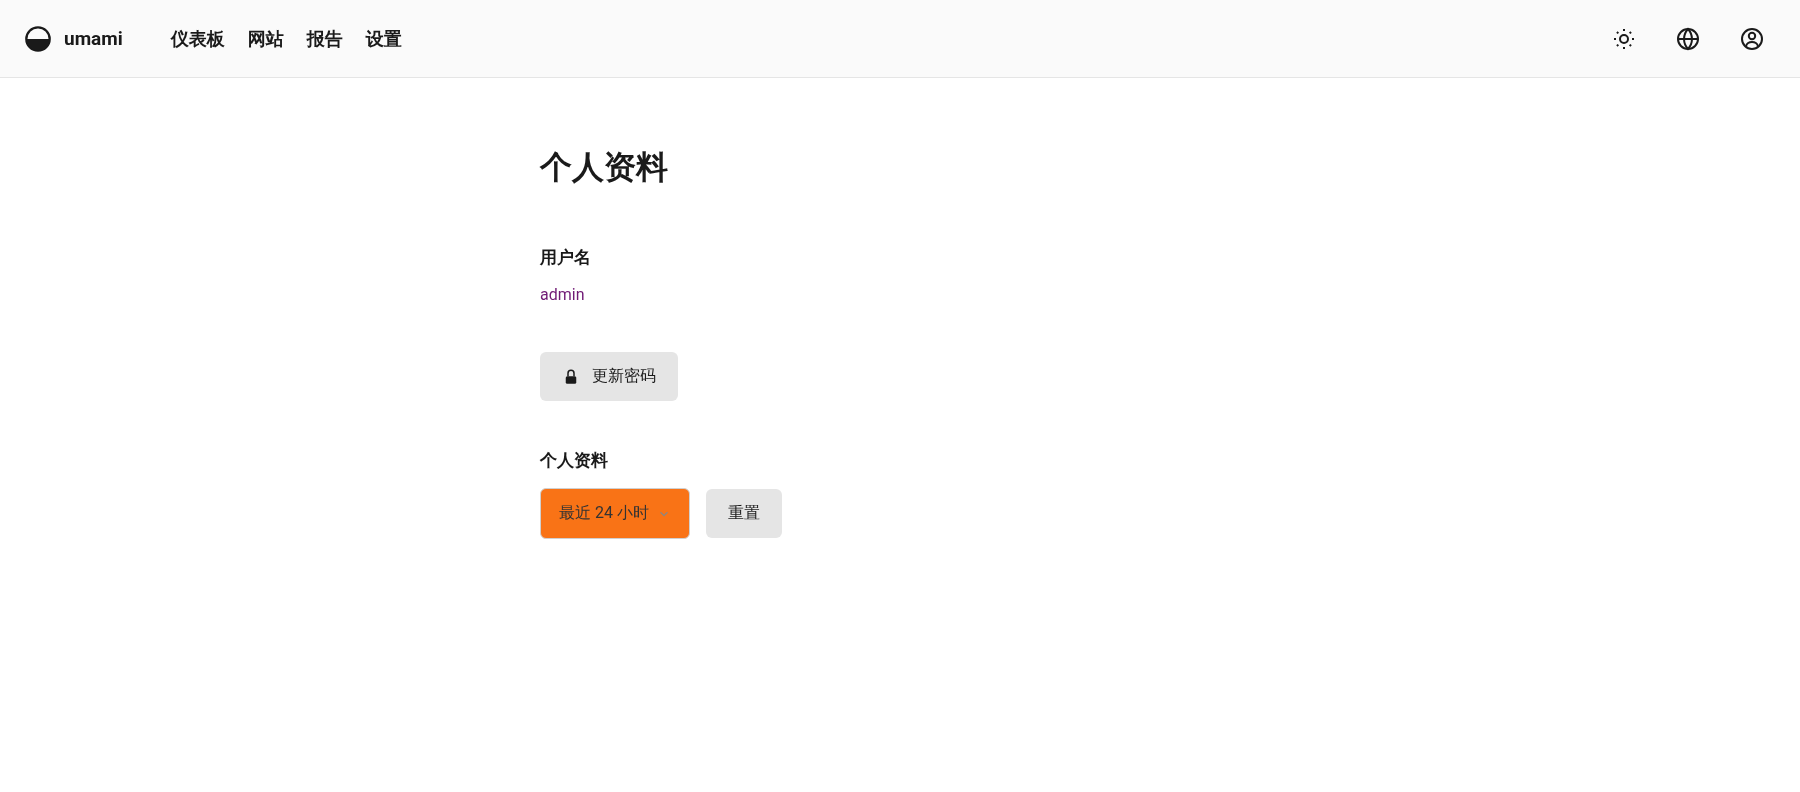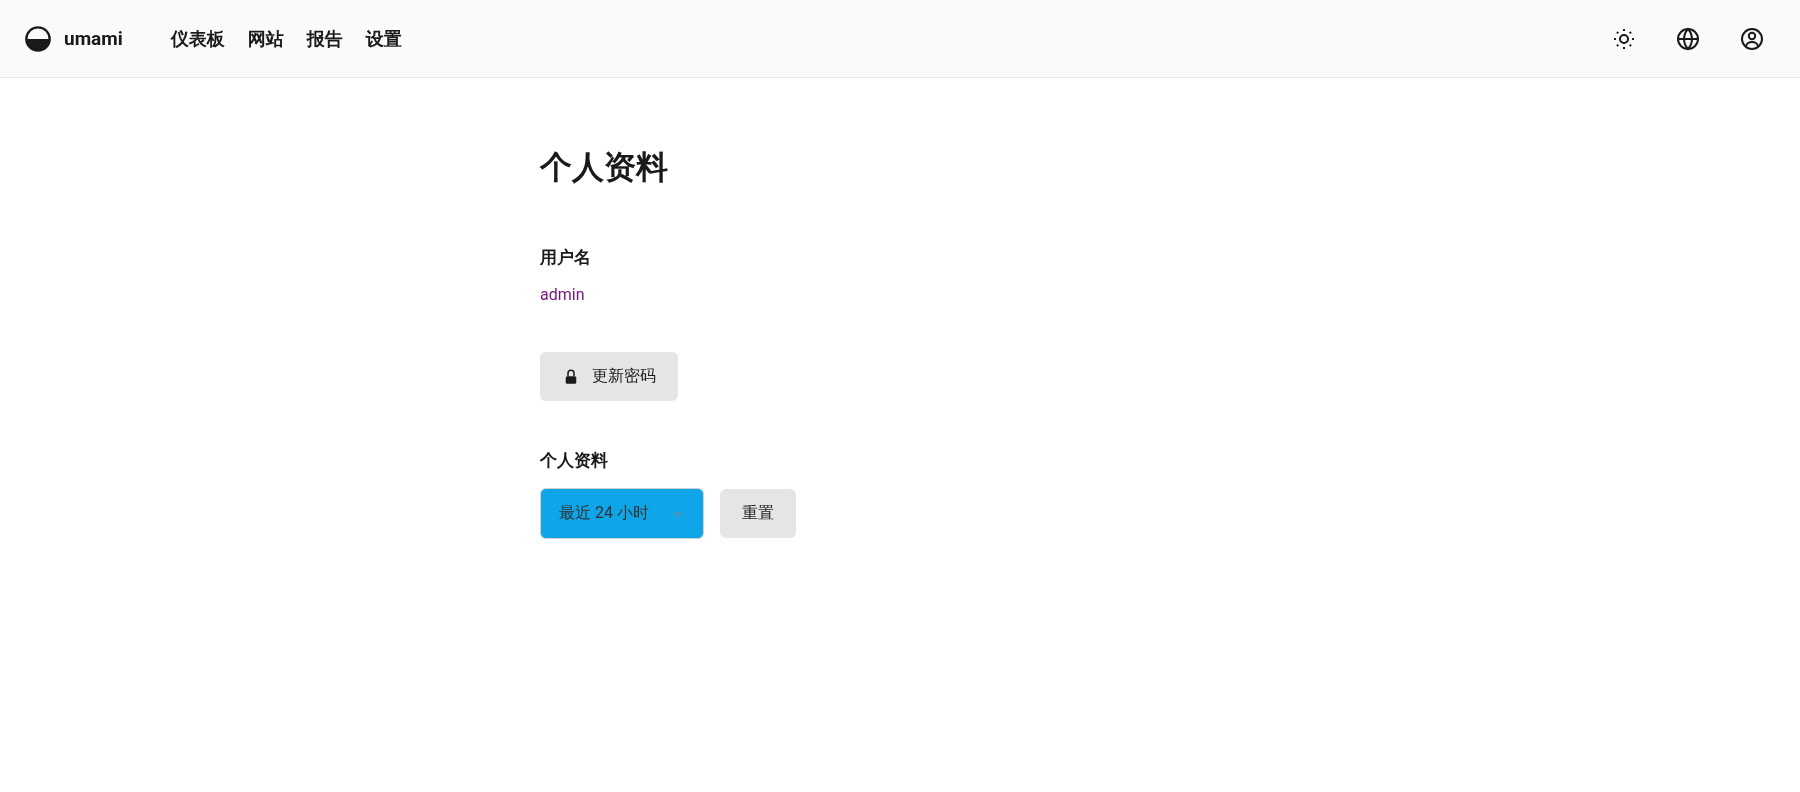--- a/index.html
+++ b/index.html
@@ -102,27 +102,27 @@
       height: 18px;
     }
     .select-row {
       display: flex;
       gap: 16px;
       align-items: center;
     }
     .select {
       display: inline-flex;
       align-items: center;
-      gap: 22px;
+      gap: 8px;
       padding: 14px 18px;
       border: 1px solid #d0d0d0;
       border-radius: 6px;
       font-size: 16px;
       color: #333;
-      background: #0ea5e9;
+      background: #f97316;
       cursor: pointer;
     }
     .select svg {
       width: 14px;
       height: 14px;
       color: #888;
     }
   </style>
 </head>
 <body>

